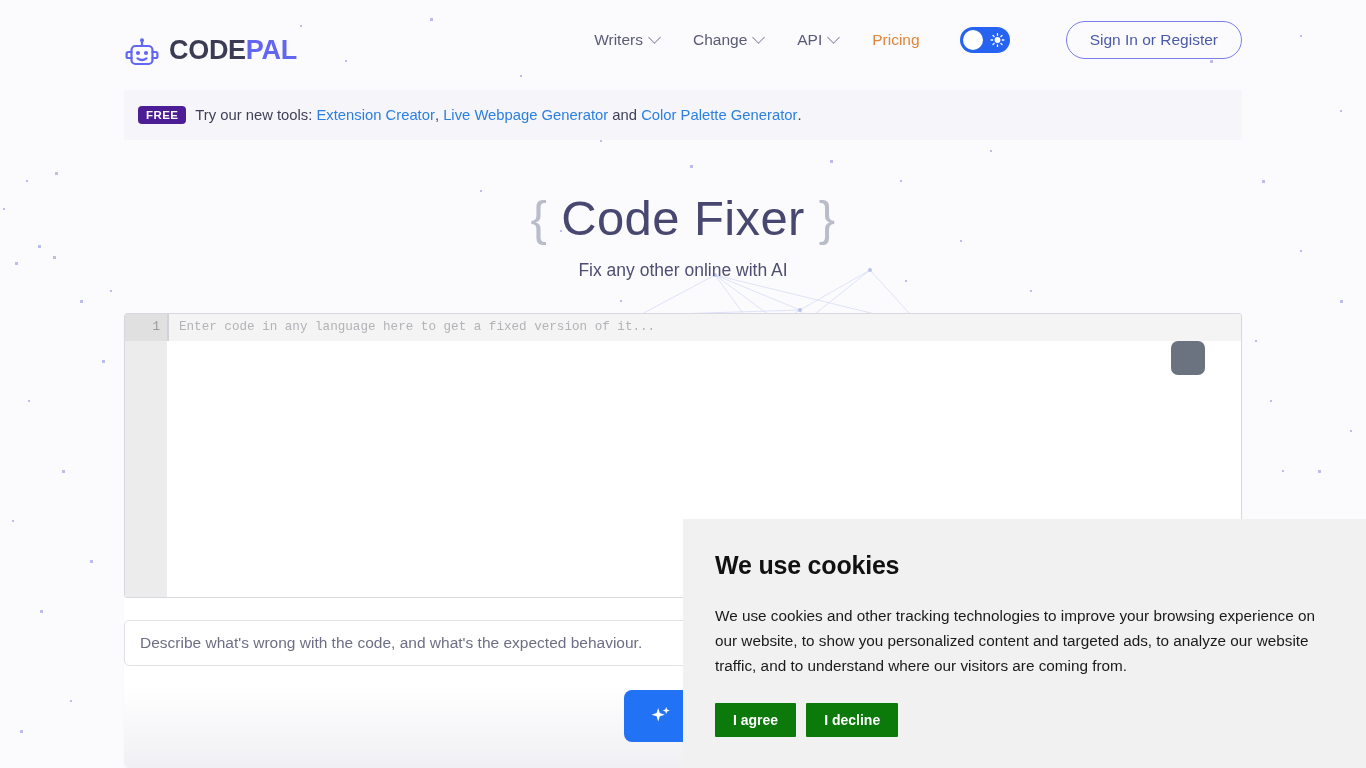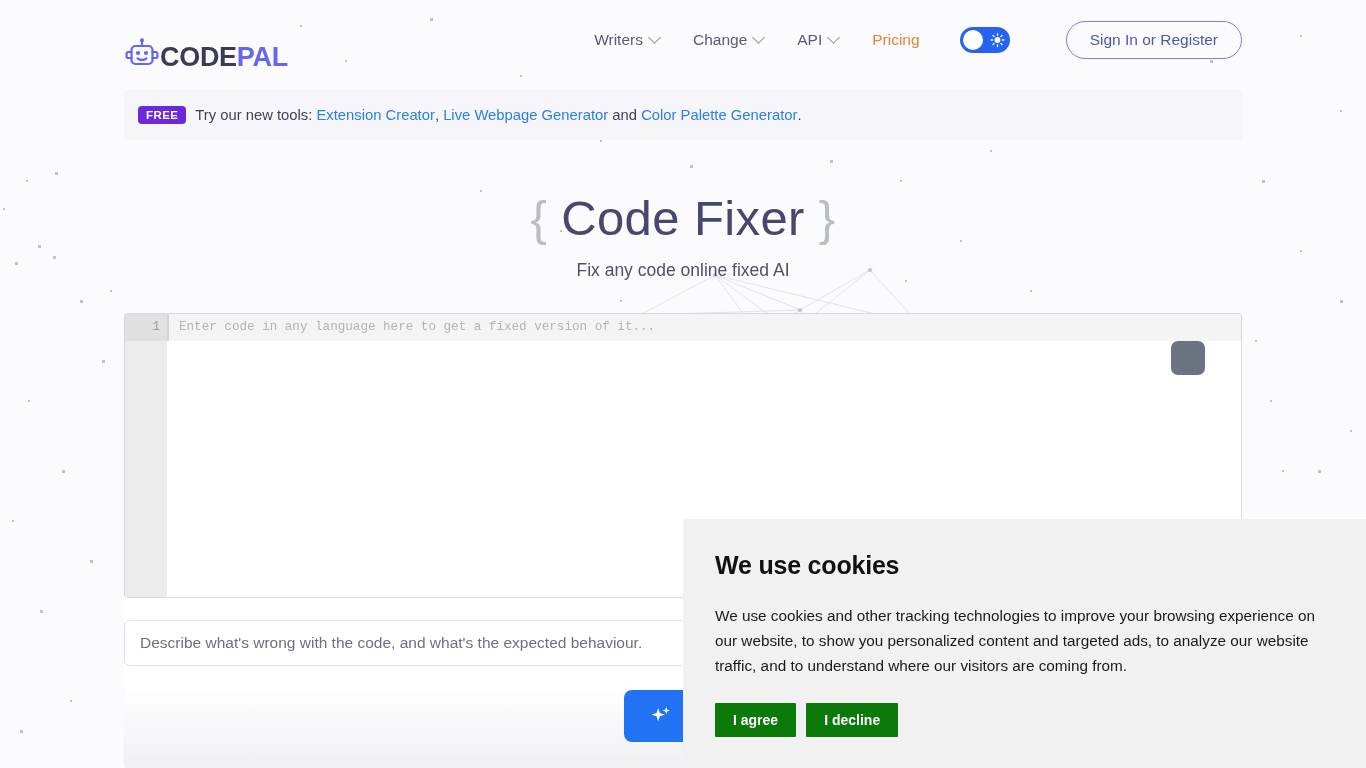--- a/index.html
+++ b/index.html
@@ -40,21 +40,22 @@
     position: relative;
     z-index: 5;
     height: 80px;
     display: flex;
     align-items: center;
     padding: 0 124px;
   }
 
   .brand {
     display: flex;
-    align-items: flex-end;
+    align-items: flex-start;
+    gap: 9px;
     text-decoration: none;
     margin-top: 28px;
   }
   .brand-mark { width: 36px; height: 34px; display: block; }
   .brand-text {
     font-size: 27px;
     font-weight: 700;
     letter-spacing: -0.3px;
     line-height: 1;
   }
@@ -129,21 +130,21 @@
     height: 50px;
     background: #f5f5fa;
     display: flex;
     align-items: center;
     padding: 0 14px;
     font-size: 14.8px;
     color: #3f3f57;
     border-radius: 2px;
   }
   .free-badge {
-    background: #6d28d9;
+    background: #4c1d95;
     color: #fff;
     font-size: 11.5px;
     font-weight: 700;
     letter-spacing: .4px;
     padding: 3px 8px;
     border-radius: 4px;
     margin-right: 9px;
   }
   .promo a {
     color: #2a7fe0;
@@ -466,21 +467,21 @@
   <a>Color Palette Generator</a>
   <span>.</span>
 </div>
 
 <section class="hero">
   <h1>
     <span class="brace">{</span>
     <span>Code Fixer</span>
     <span class="brace">}</span>
   </h1>
-  <div class="sub">Fix any code online fixed AI</div>
+  <div class="sub">Fix any other online with AI</div>
 </section>
 
 <section class="tool-card">
   <div class="editor">
     <div class="gutter">
       <div class="active-band"></div>
       <div class="ln">1</div>
     </div>
     <div class="code-area">
       <div class="active-line"></div>

